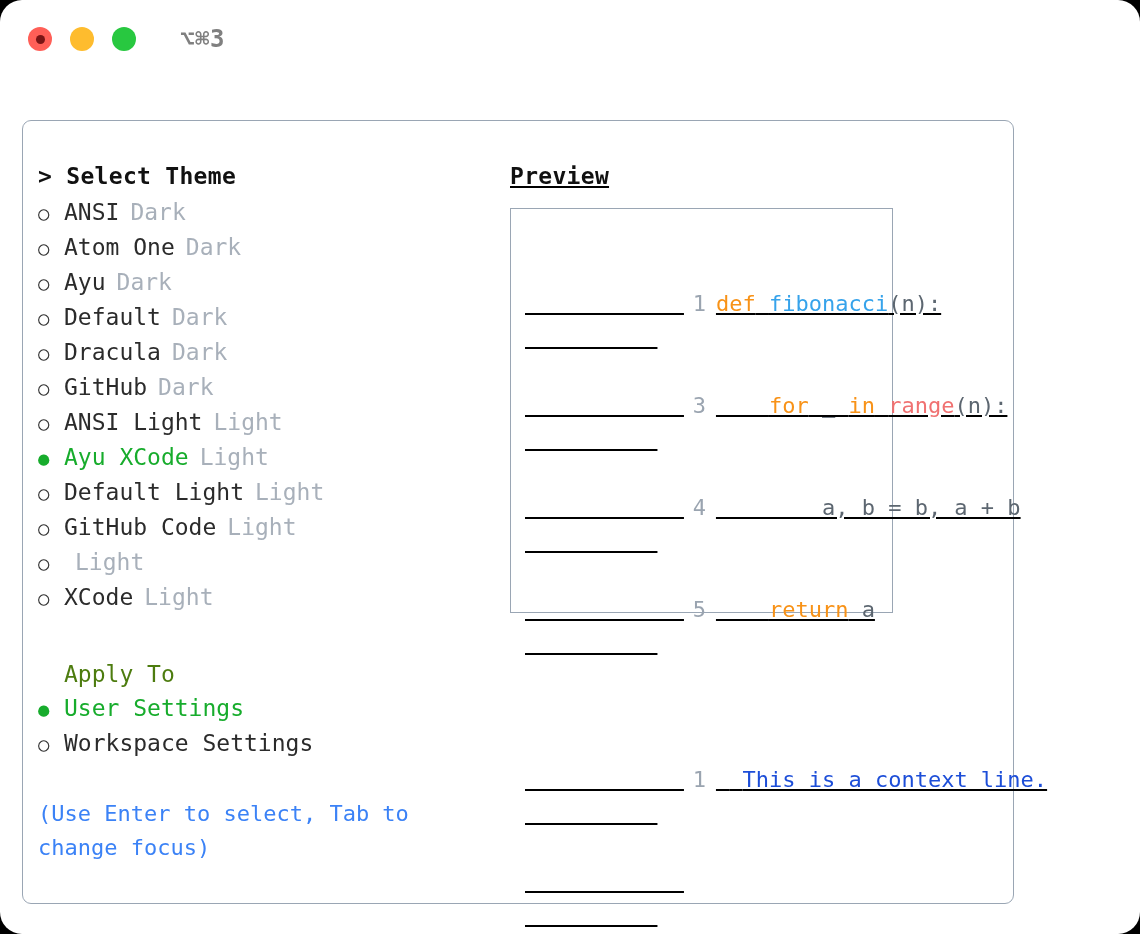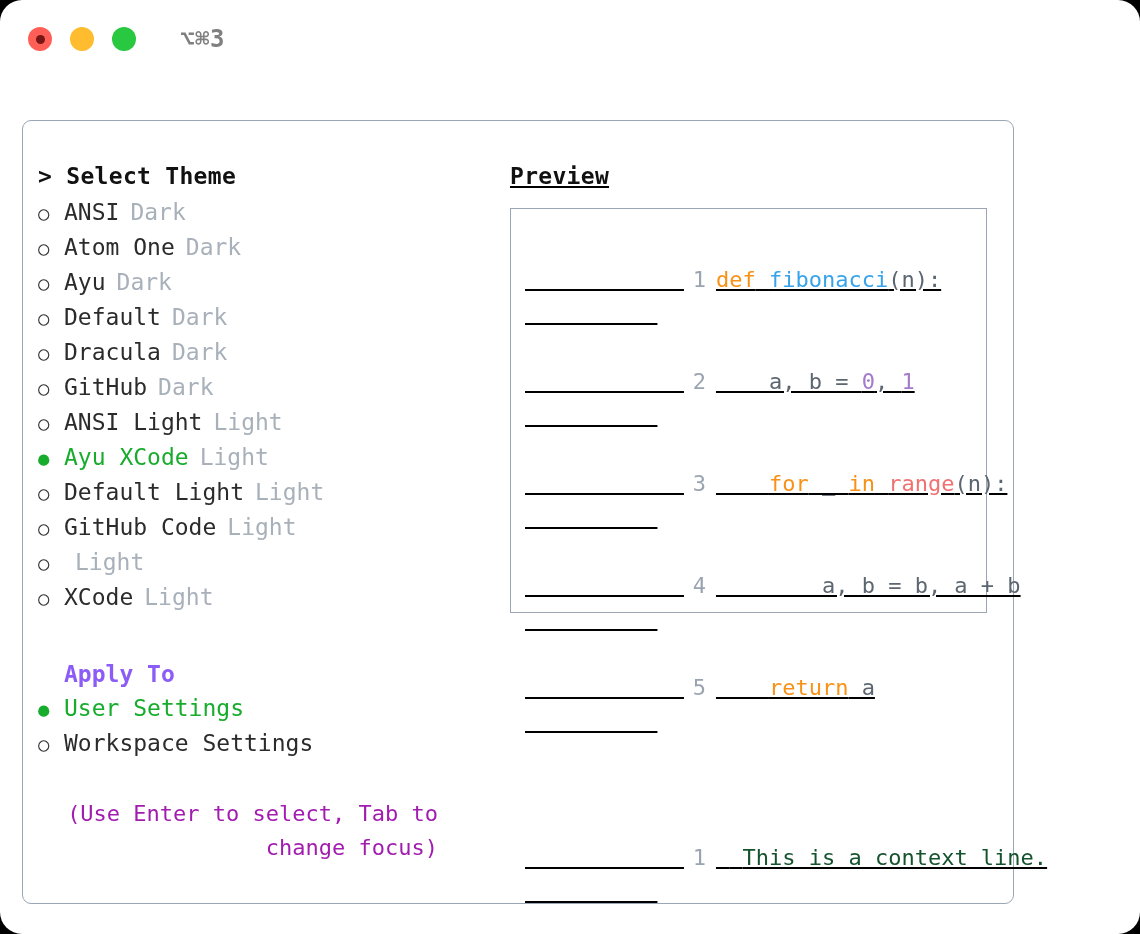--- a/index.html
+++ b/index.html
@@ -112,54 +112,52 @@
   .opt-label { color: #2b2b2b; }
   .opt-suffix {
     color: #a8b0ba;
     margin-left: 11px;
   }
   .subsection {
     margin-top: 42px;
   }
   .apply-head {
     font-size: 23px;
-    color: #8b5cf6;
+    color: #4d7c0f;
     line-height: 34px;
     padding-left: 26px;
     white-space: pre;
-    font-weight: bold;
   }
   .hint {
     margin-top: 36px;
     font-size: 22px;
     line-height: 34px;
-    color: #a21caf;
+    color: #3b82f6;
     width: 400px;
     white-space: pre-wrap;
-    text-align: right;
   }
   
   .right-col {
     flex: 1;
     padding-left: 17px;
     text-decoration: underline;
   }
   .preview-title {
     font-size: 23px;
     font-weight: bold;
     color: #111111;
     letter-spacing: 0.3px;
   }
   .preview-box {
     margin-top: 19px;
-    width: 477px;
+    width: 383px;
     height: 405px;
     border: 1.5px solid #9aa6b4;
     box-sizing: border-box;
-    padding: 20px 0 0 0;
+    padding: 44px 0 0 0;
     background: #ffffff;
   }
   .code-line {
     font-size: 22px;
     line-height: 34px;
     white-space: pre;
     padding-left: 14px;
   }
   .ln {
     color: #9aa4b0;
@@ -167,21 +165,21 @@
     width: 22px;
     text-align: right;
     margin-right: 10px;
   }
   .kw   { color: #f89217; }
   .fn   { color: #36a3eb; }
   .num  { color: #a37acc; }
   .bi   { color: #f07171; text-align: right; }
   .pl   { color: #5c6670; }
   .blank-line { height: 34px; }
-  .diff-ctx { color: #14532d; }
+  .diff-ctx { color: #1d4ed8; }
 </style>
 </head>
 <body>
 
 <div class="window">
 
   <div class="titlebar">
     <div class="dots">
       <span class="dot red">
           <span class="inner"></span>
@@ -277,23 +275,20 @@
 
       <div class="right-col">
         <div class="preview-title">Preview</div>
 
         <div class="preview-box">
 
           <div class="code-line">
             <span class="ln">1</span><span class="kw">def</span><span class="pl"> </span><span class="fn">fibonacci</span><span class="pl">(n):</span>
           </div>
 
-          <div class="code-line">
-            <span class="ln">2</span><span class="pl">    a, b = </span><span class="num">0</span><span class="pl">, </span><span class="num">1</span>
-          </div>
 
           <div class="code-line">
             <span class="ln">3</span><span class="pl">    </span><span class="kw">for</span><span class="pl"> _ </span><span class="kw">in</span><span class="pl"> </span><span class="bi">range</span><span class="pl">(n):</span>
           </div>
 
           <div class="code-line">
             <span class="ln">4</span><span class="pl">        a, b = b, a + b</span>
           </div>
 
           <div class="code-line">

